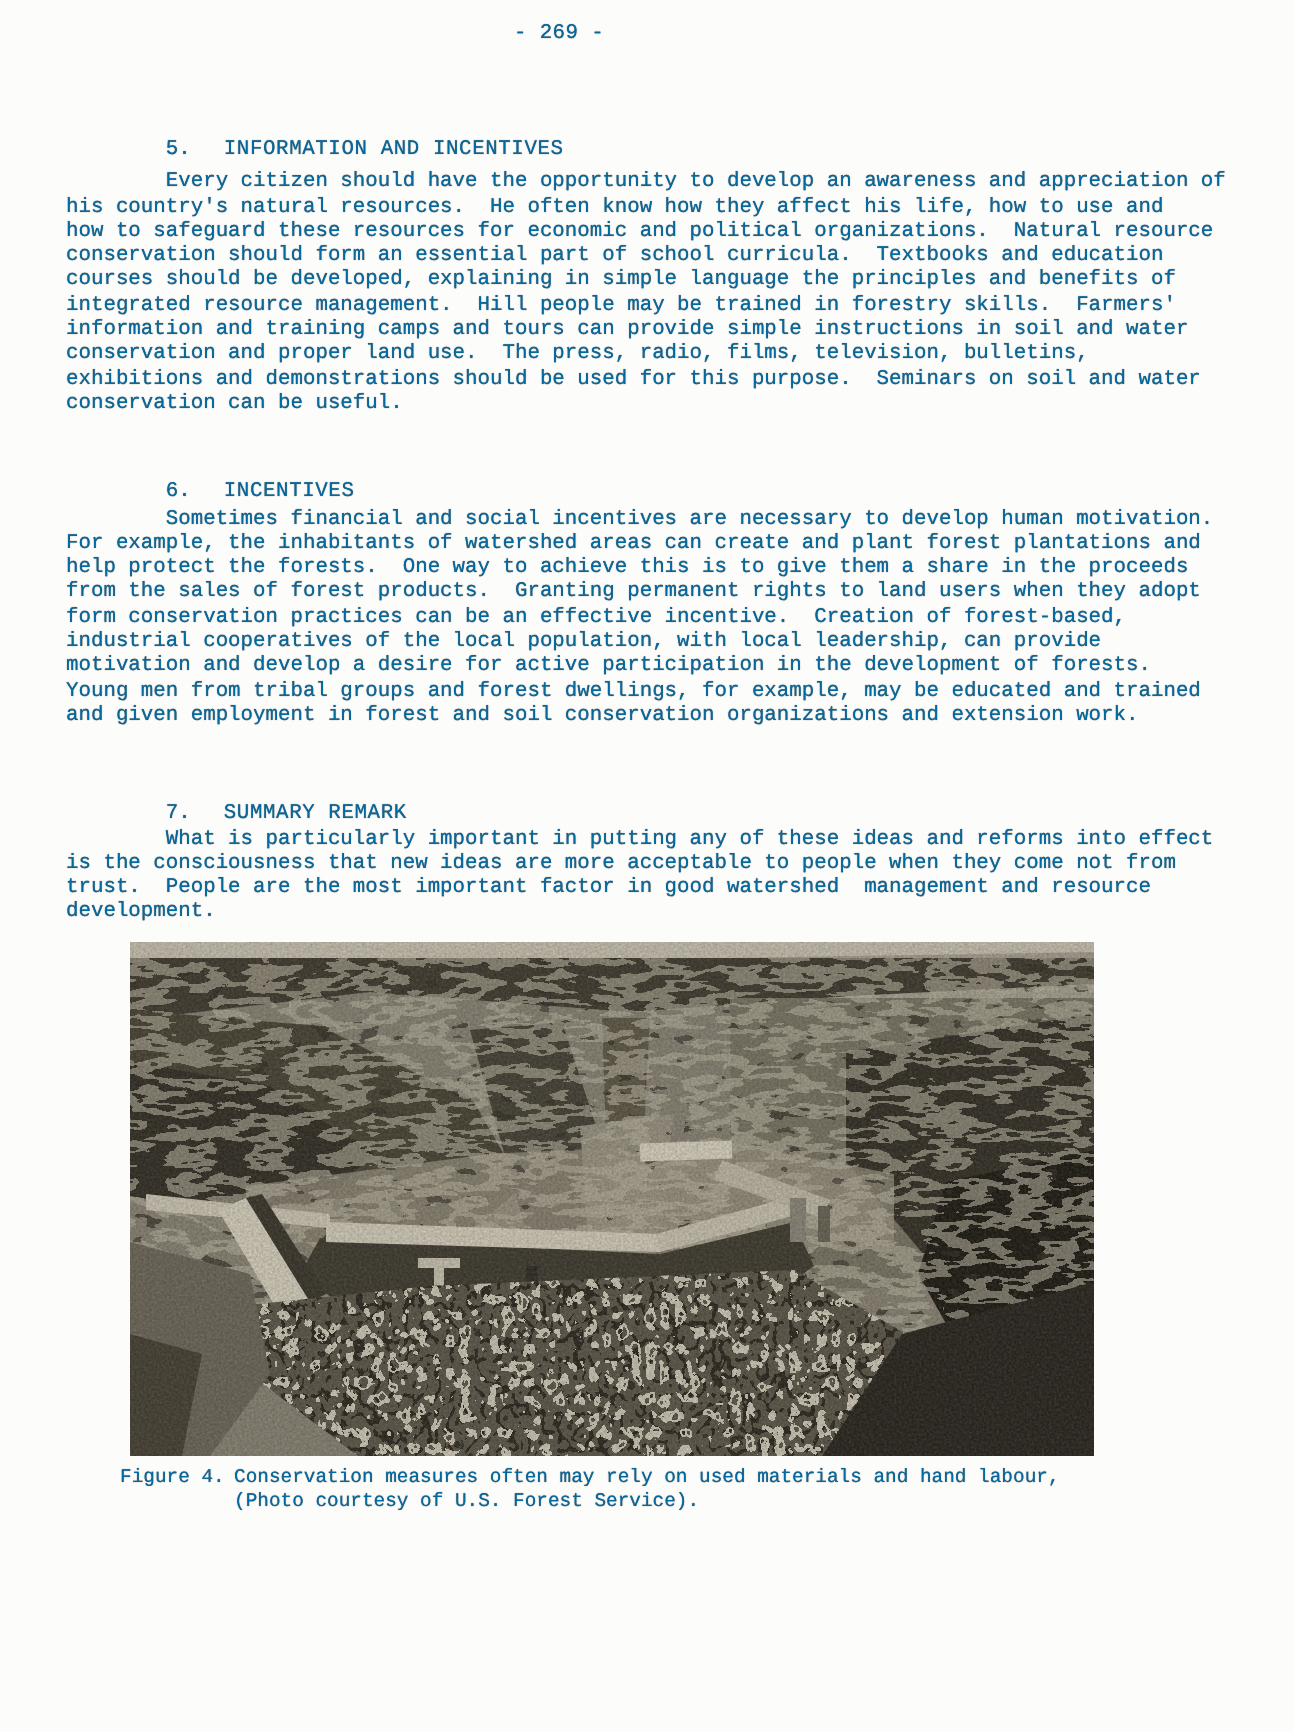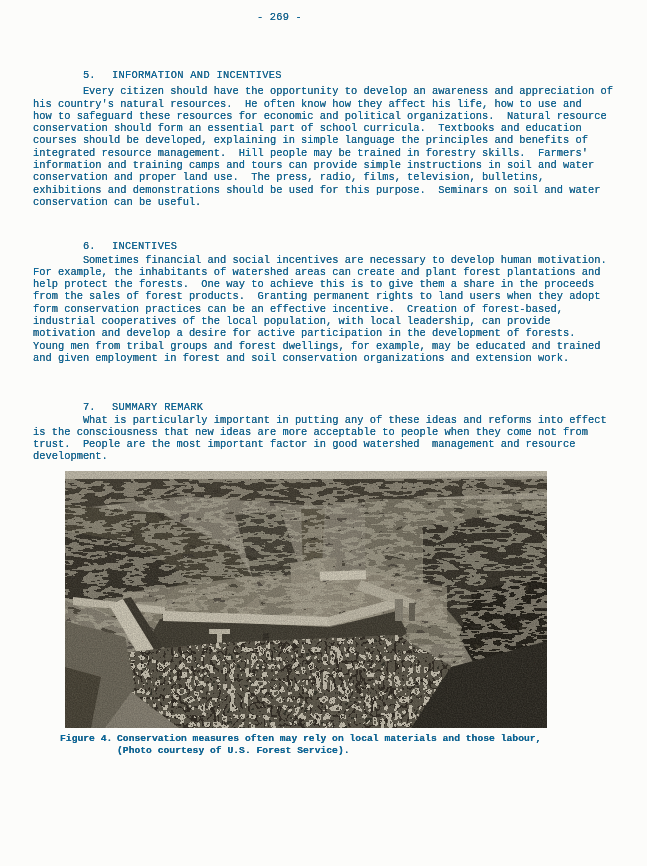--- a/index.html
+++ b/index.html
@@ -31,21 +31,20 @@
   .sec-6{margin-top:19px;}
   .sec-6 .sec-body{margin-top:14px;}
   .sec-7{margin-top:24px;}
   .sec-7 .sec-body{margin-top:13px;}
   .fig{margin:8px 0 0 32px;padding:0;}
   .photo-frame{width:482px;height:257px;display:block;}
   .caption{
     display:flex;align-items:flex-start;
     margin:5px 0 0 -5px;
     font-size:9.7px;
-    font-weight:bold;
   }
   .cap-label{flex:0 0 57px;white-space:pre;height:12px;line-height:12px;}
   .cap-lines .tline{height:12px;line-height:12px;white-space:pre;}
 </style>
 </head>
 <body>
 
 <div class="page">
 
   <div class="page-number">- 269 -</div>
@@ -223,20 +222,20 @@
           <polygon points="386,196 482,170 482,257 346,257" fill="#2d2a23"></polygon>
 
           <rect x="0" y="0" width="482" height="257" fill="#000" filter="url(#fGrain)" opacity="0.85"></rect>
           <rect x="0" y="0" width="482" height="257" fill="#000" filter="url(#fGrainLight)" opacity="0.7"></rect>
         </g>
       </svg>
 
       <figcaption class="caption">
         <span class="cap-label">Figure 4.</span>
         <span class="cap-lines">
-            <div class="tline">Conservation measures often may rely on local materials and those labour,</div>
+            <div class="tline">Conservation measures often may rely on used materials and hand labour,</div>
             <div class="tline">(Photo courtesy of U.S. Forest Service).</div>
           </span>
       </figcaption>
     </figure>
 
   </div>
 </div>
 
 </body></html>

